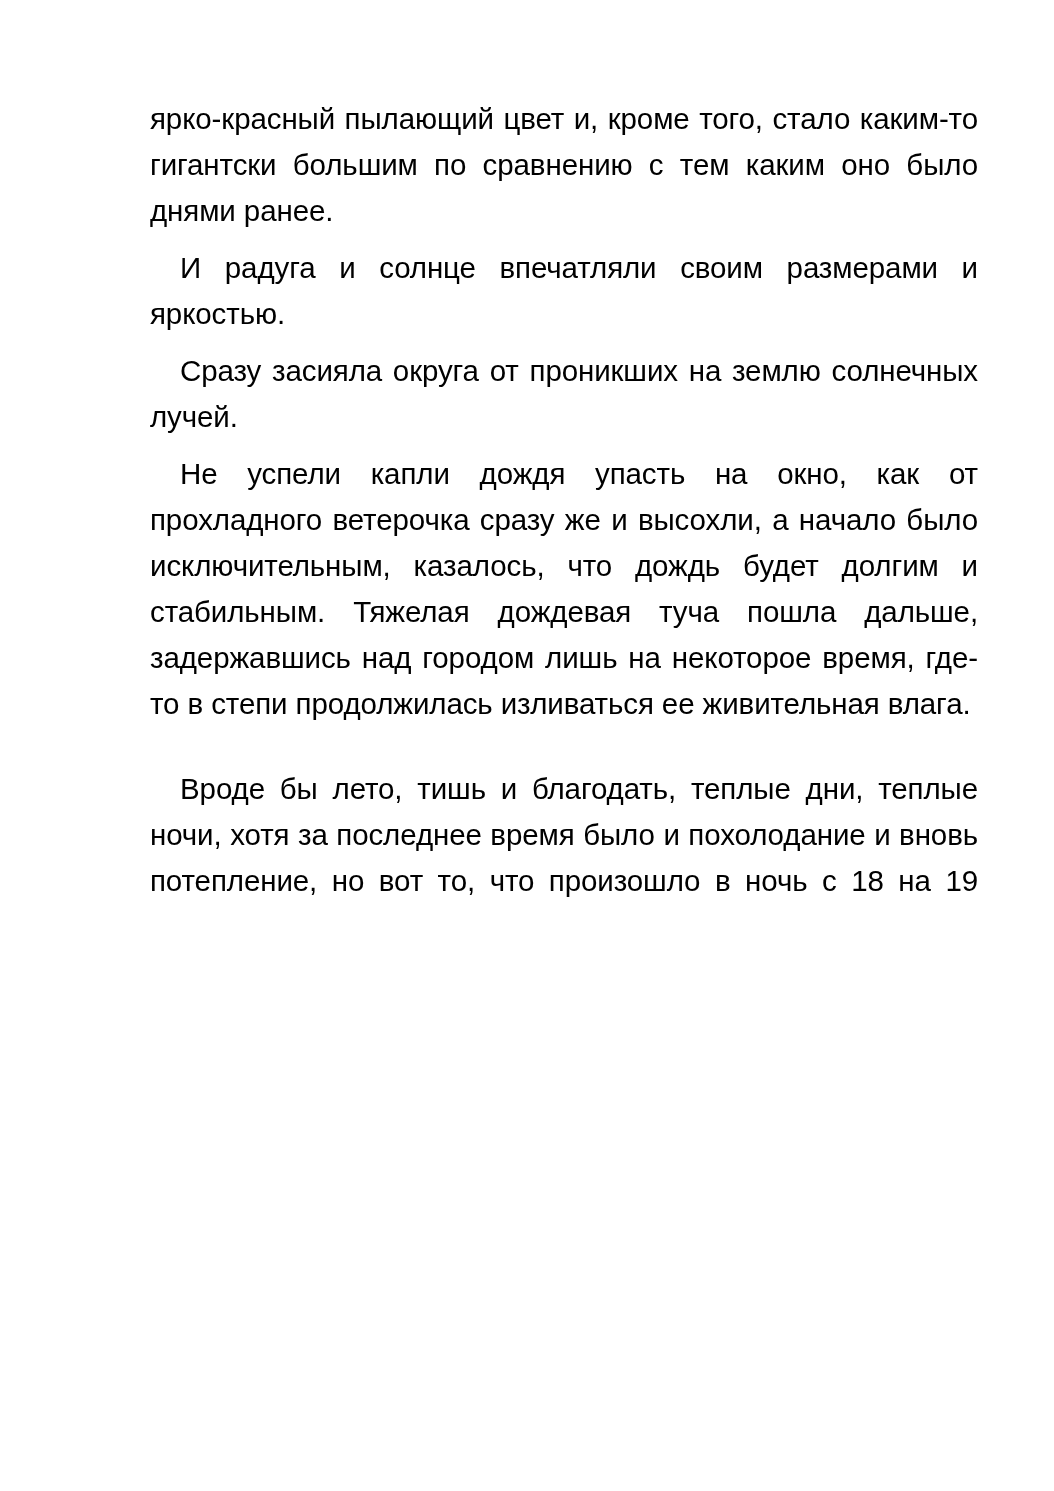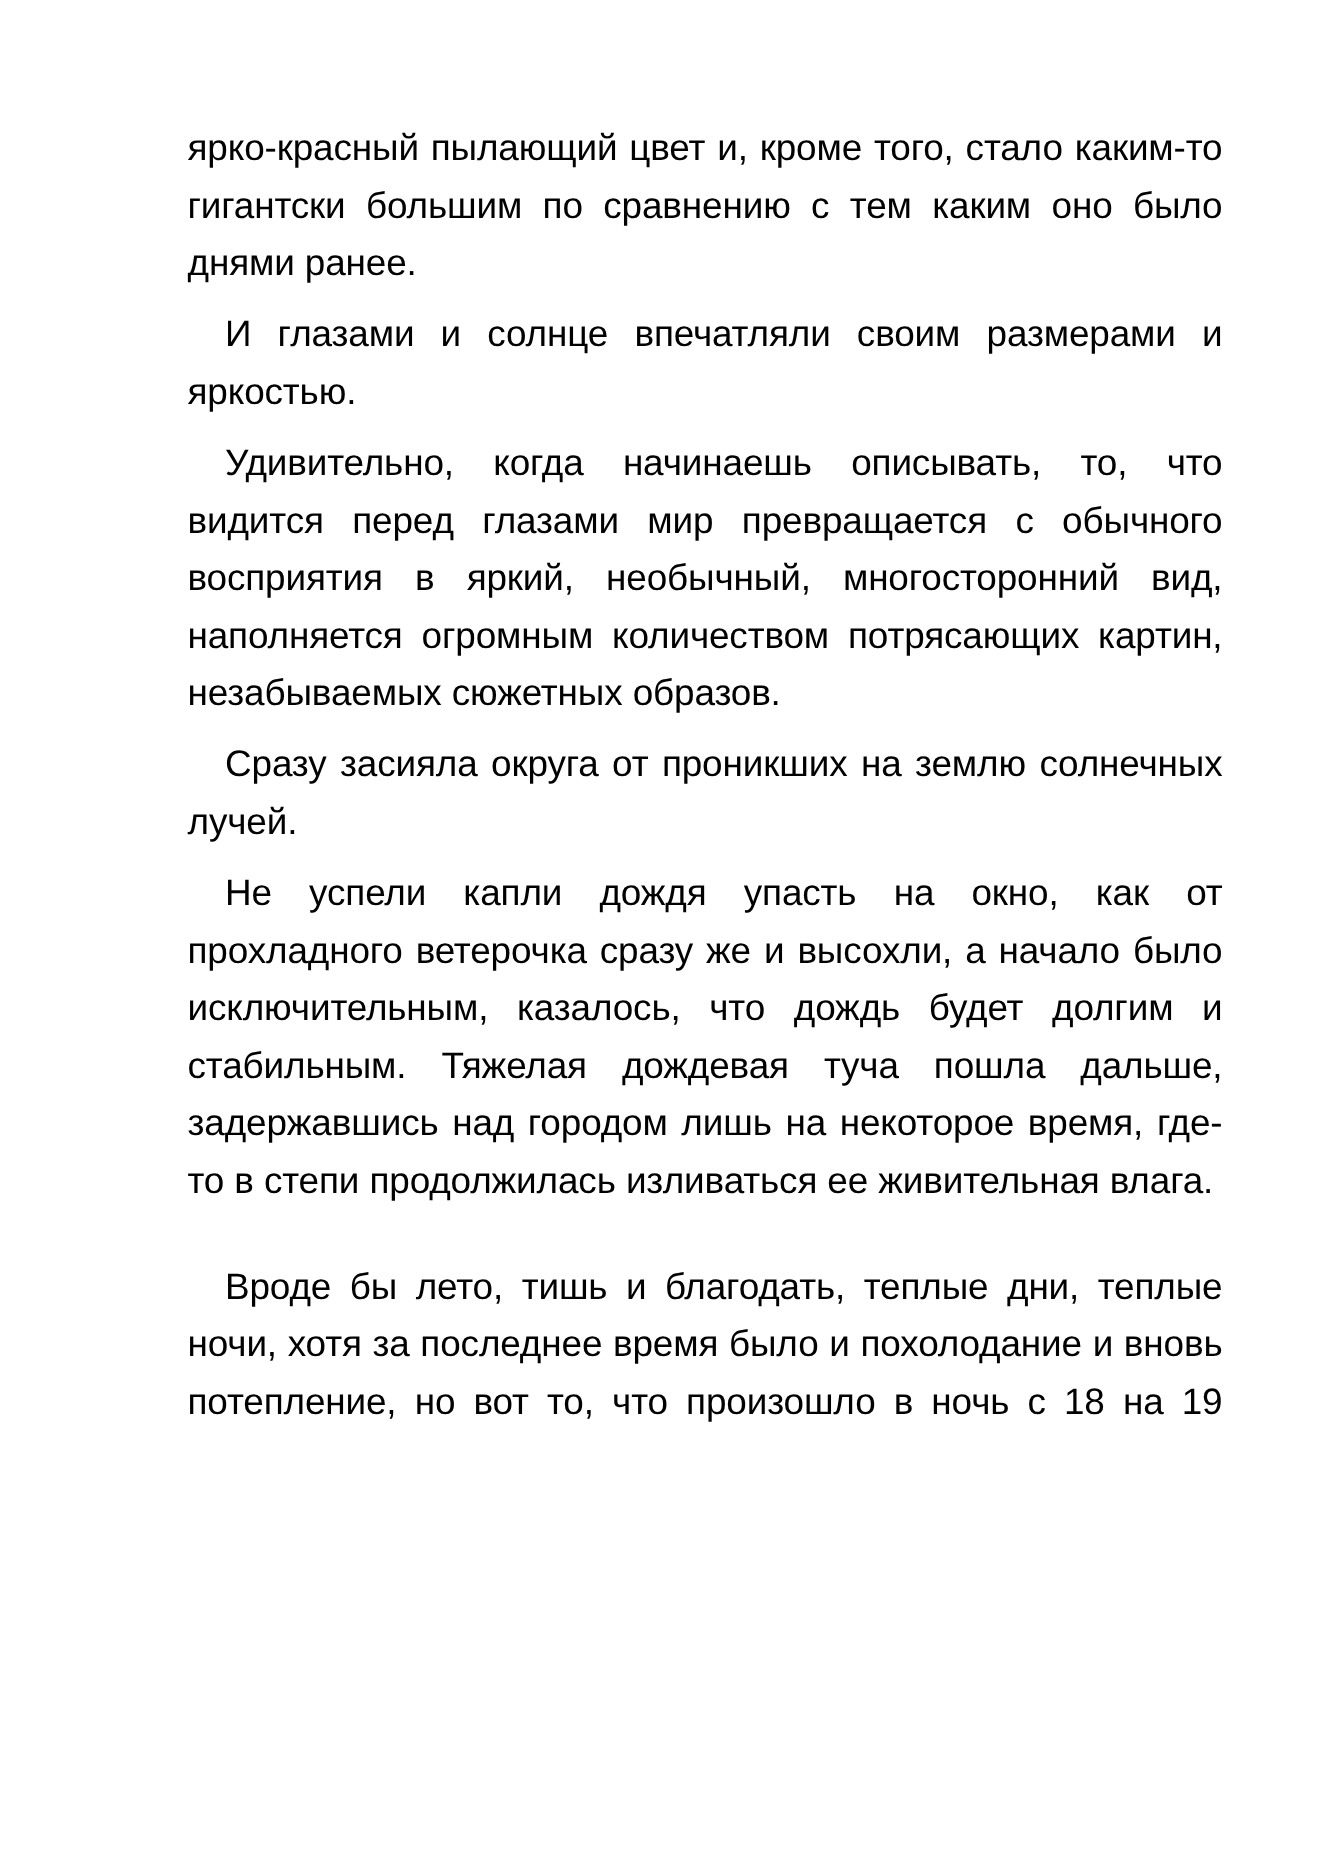--- a/index.html
+++ b/index.html
@@ -66,23 +66,22 @@
 </style>
 </head>
 <body>
 
 <div class="page">
 
   <div class="text-column">
 
     <p class="para no-indent">ярко-красный пылающий цвет и, кроме того, стало каким-то гигантски большим по сравнению с тем каким оно было днями ранее.</p>
 
-    <p class="para">И глазами и солнце впечатляли своим размерами и яркостью.</p>
+    <p class="para">И радуга и солнце впечатляли своим размерами и яркостью.</p>
 
-    <p class="para">Удивительно, когда начинаешь описывать, то, что видится перед глазами мир превращается с обычного восприятия в яркий, необычный, многосторонний вид, наполняется огромным количеством потрясающих картин, незабываемых сюжетных образов.</p>
 
 
 
     <p class="para">Сразу засияла округа от проникших на землю солнечных лучей.</p>
 
     <p class="para">Не успели капли дождя упасть на окно, как от прохладного ветерочка сразу же и высохли, а начало было исключительным, казалось, что дождь будет долгим и стабильным. Тяжелая дождевая туча пошла дальше, задержавшись над городом лишь на некоторое время, где-то в степи продолжилась изливаться ее живительная влага.</p>
 
     <p class="para justify-all">Вроде бы лето, тишь и благодать, теплые дни, теплые ночи, хотя за последнее время было и похолодание и вновь потепление, но вот то, что произошло в ночь с 18 на 19</p>
 
   </div>

